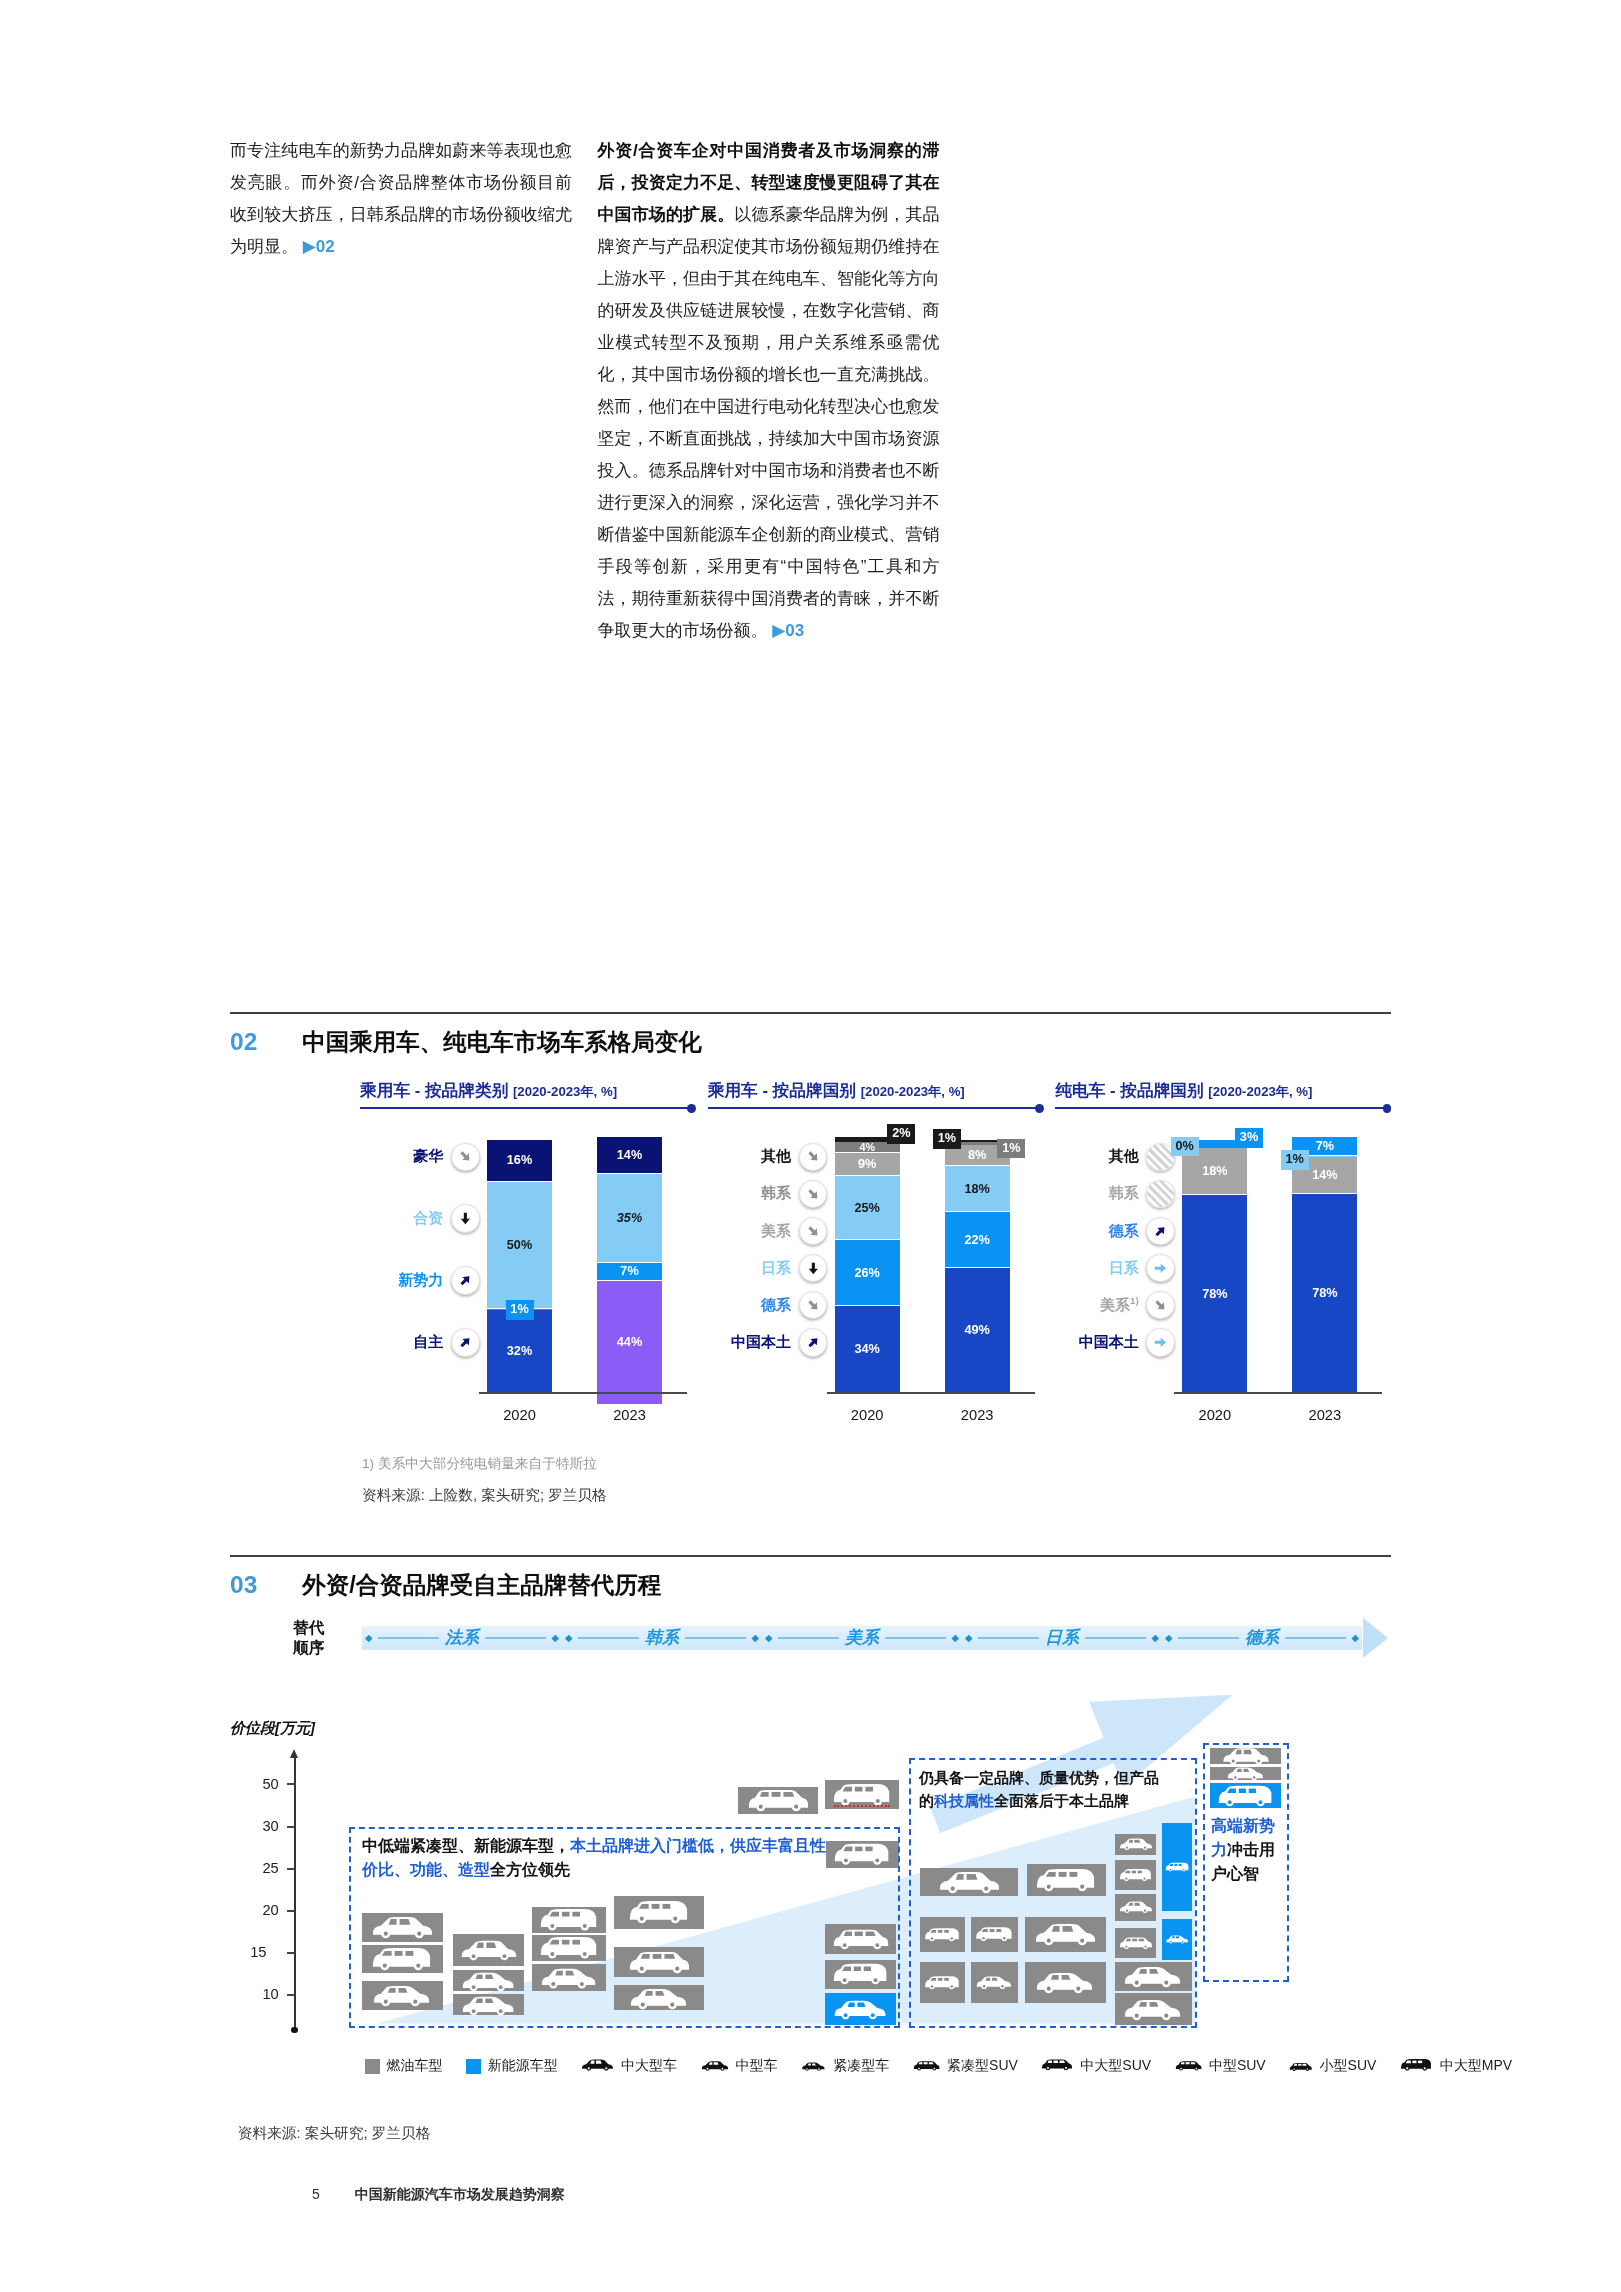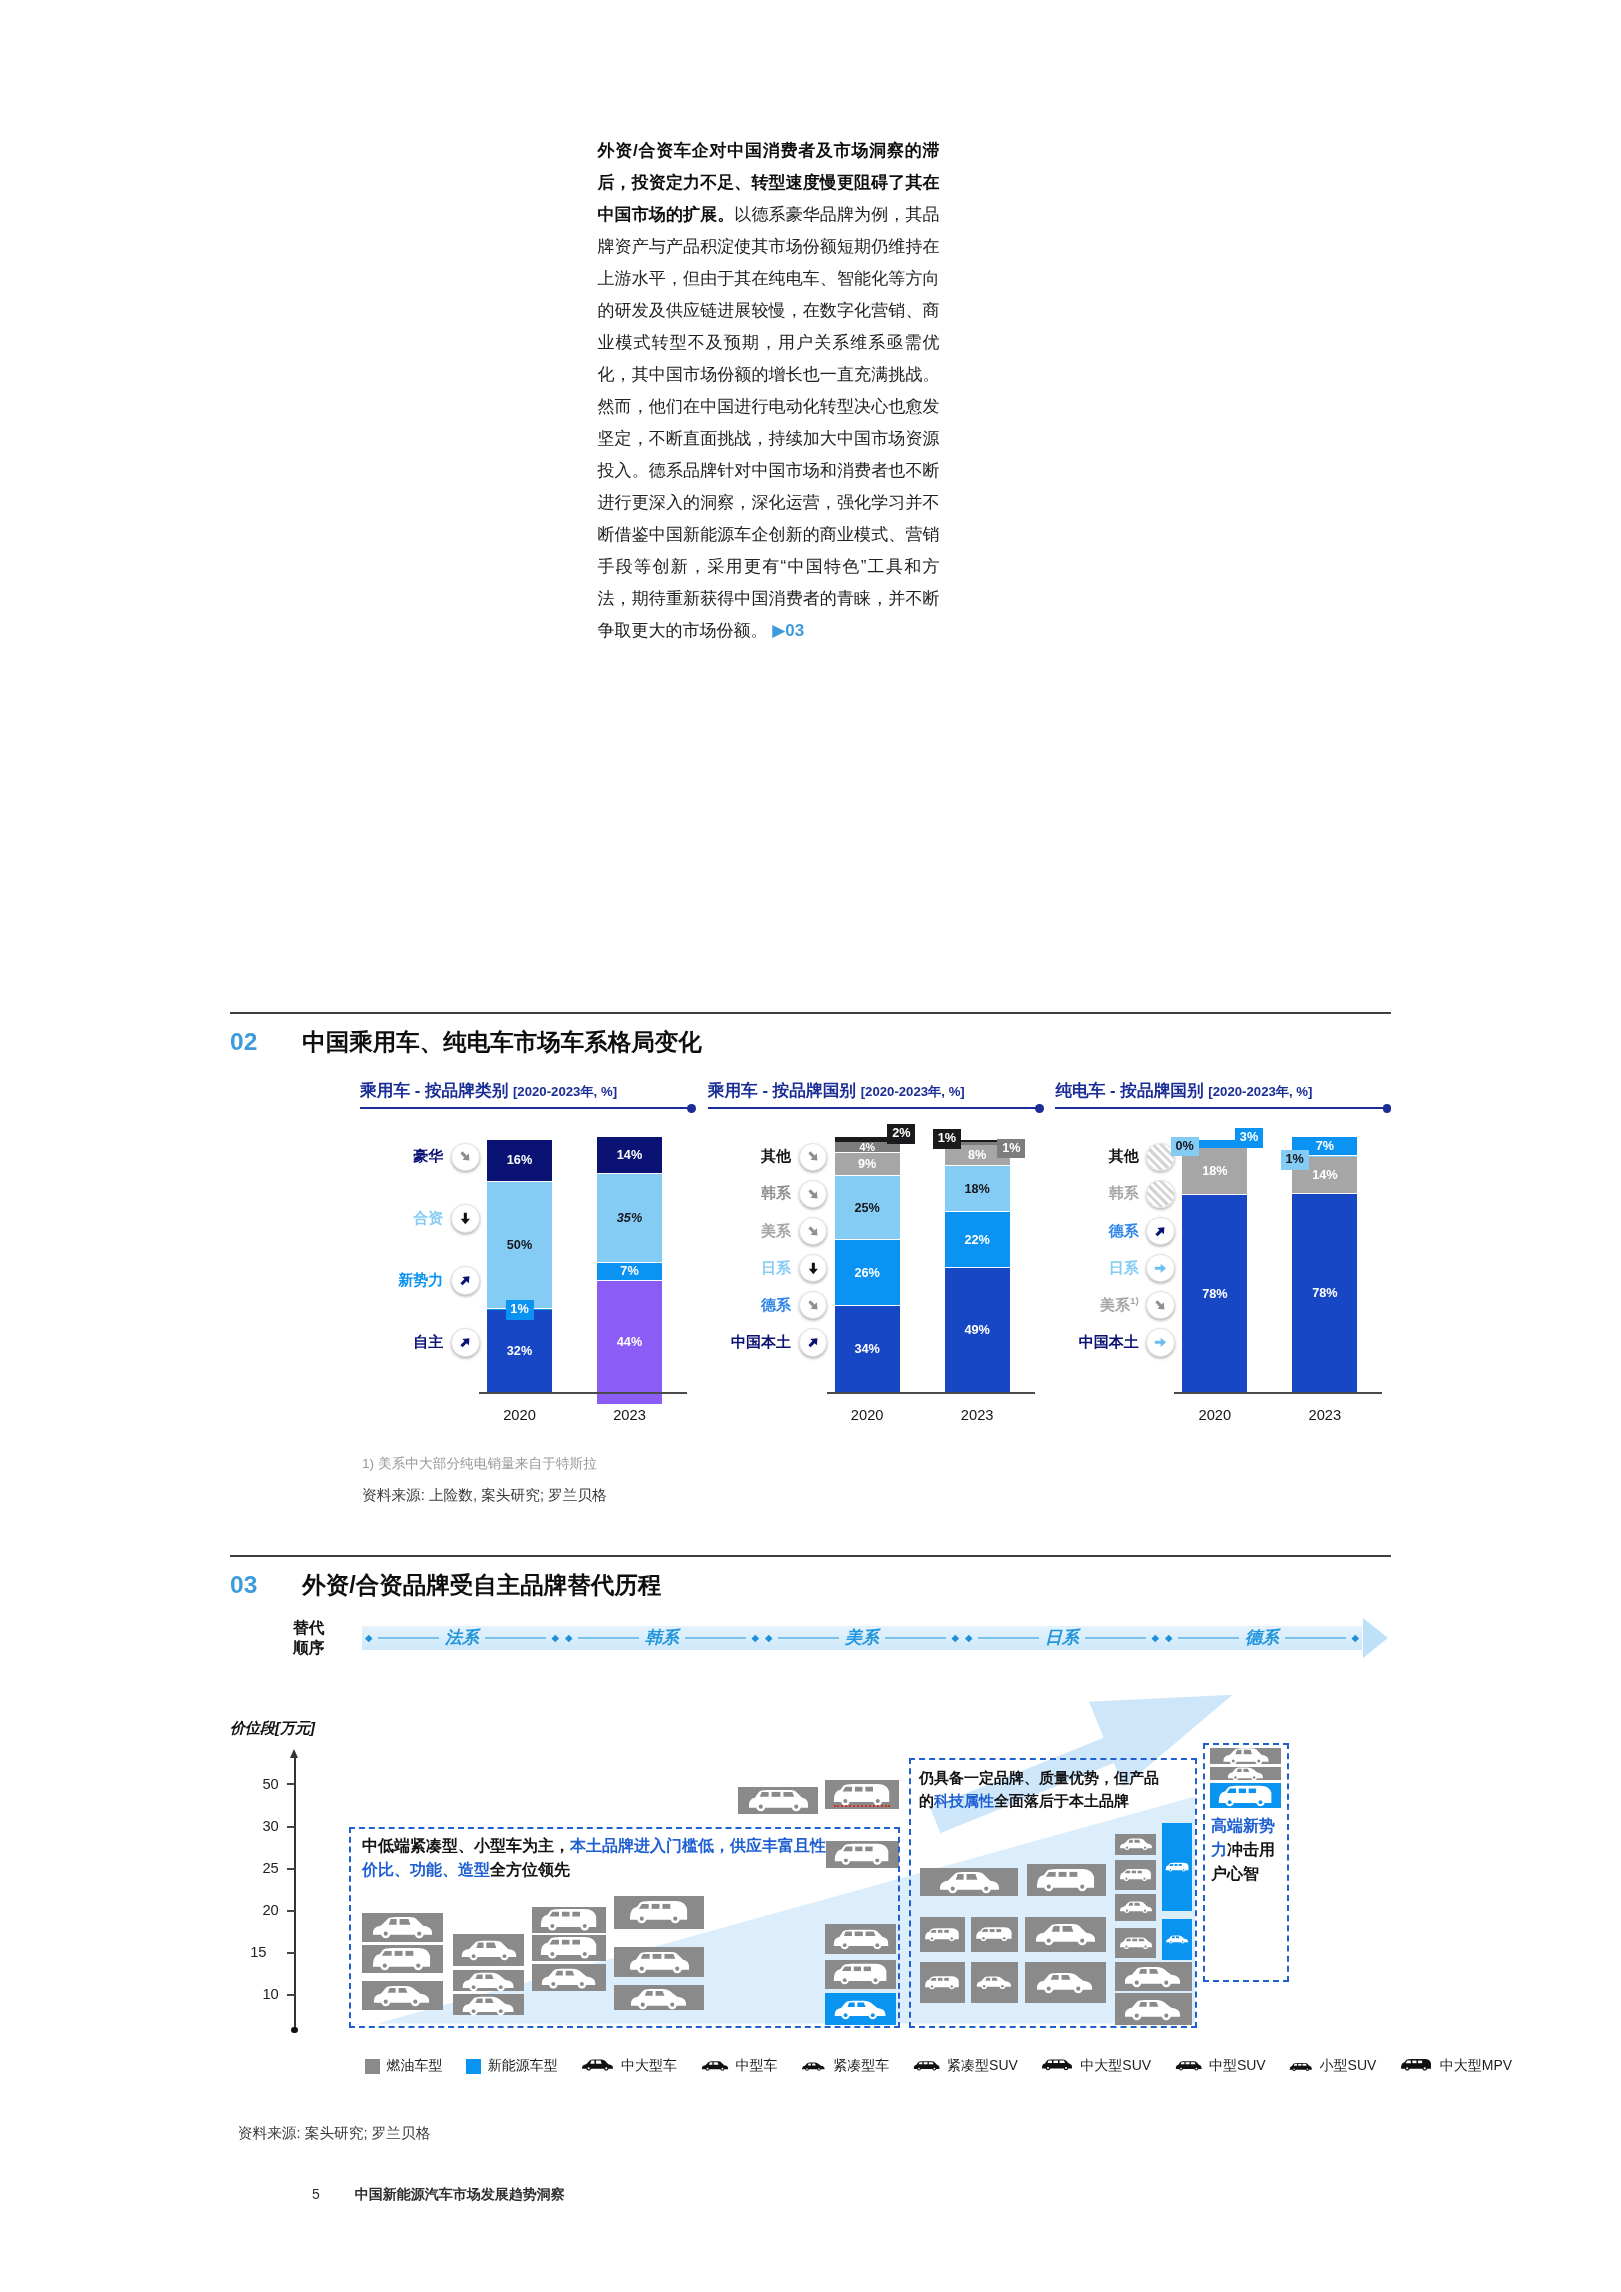--- a/index.html
+++ b/index.html
@@ -76,20 +76,21 @@
   #pagefoot{position:absolute;top:2186px;left:312px;display:flex;gap:35px;font-size:14px;color:#2e2e30;align-items:baseline}
   #pagefoot .ft{font-weight:bold}
 </style>
 </head>
 <body>
 
 <div id="page">
 
   <section id="intro">
     <div class="col" id="col-0">
+        <p class="para"><span>而专注纯电车的新势力品牌如蔚来等表现也愈发亮眼。而外资/合资品牌整体市场份额目前收到较大挤压，日韩系品牌的市场份额收缩尤为明显。</span><span class="seg-ref"> ▶02</span></p>
       </div>
     <div class="col" id="col-1">
         <p class="para"><span class="seg-b">外资/合资车企对中国消费者及市场洞察的滞后，投资定力不足、转型速度慢更阻碍了其在中国市场的扩展。</span><span>以德系豪华品牌为例，其品牌资产与产品积淀使其市场份额短期仍维持在上游水平，但由于其在纯电车、智能化等方向的研发及供应链进展较慢，在数字化营销、商业模式转型不及预期，用户关系维系亟需优化，其中国市场份额的增长也一直充满挑战。然而，他们在中国进行电动化转型决心也愈发坚定，不断直面挑战，持续加大中国市场资源投入。德系品牌针对中国市场和消费者也不断进行更深入的洞察，深化运营，强化学习并不断借鉴中国新能源车企创新的商业模式、营销手段等创新，采用更有“中国特色”工具和方法，期待重新获得中国消费者的青睐，并不断争取更大的市场份额。</span><span class="seg-ref"> ▶03</span></p>
       </div>
   </section>
 
   <section id="fig02">
     <div class="rule"></div>
     <div class="fig-head">
       <span class="fig-num">02</span>
@@ -402,21 +403,21 @@
         <div class="tickdash" style="top: 166px;"></div>
         <div class="tick" style="top: 200px;">25</div>
         <div class="tickdash" style="top: 208px;"></div>
         <div class="tick" style="top: 242px;">20</div>
         <div class="tickdash" style="top: 250px;"></div>
         <div class="tick" style="top: 284px; text-align: center;">15</div>
         <div class="tickdash" style="top: 292px;"></div>
         <div class="tick" style="top: 326px;">10</div>
         <div class="tickdash" style="top: 334px;"></div>
         <div class="dbox" style="left: 119px; top: 167px; width: 551px; height: 201px;"></div>
-        <div class="btext" style="left: 132px; top: 174px; width: 474px; font-size: 16px; line-height: 24px;"><span class="bt-black">中低端紧凑型、小型车为主，</span><span class="bt-blue">本土品牌进入门槛低，供应丰富且性价比、功能、造型</span><span class="bt-black">全方位领先</span></div>
+        <div class="btext" style="left: 132px; top: 174px; width: 474px; font-size: 16px; line-height: 24px;"><span class="bt-black">中低端紧凑型、新能源车型，</span><span class="bt-blue">本土品牌进入门槛低，供应丰富且性价比、功能、造型</span><span class="bt-black">全方位领先</span></div>
         <div class="dbox" style="left: 679px; top: 98px; width: 288px; height: 270px;"></div>
         <div class="btext" style="left: 689px; top: 106px; width: 253px; font-size: 15px; line-height: 23px;"><span class="bt-black">仍具备一定品牌、质量优势，但产品的</span><span class="bt-blue">科技属性</span><span class="bt-black">全面落后于本土品牌</span></div>
         <div class="dbox" style="left: 973px; top: 83px; width: 86px; height: 239px;"></div>
         <div class="btext" style="left: 981px; top: 154px; width: 71px; font-size: 16px; line-height: 24px;"><span class="bt-blue">高端新势力</span><span class="bt-black">冲击用户心智</span></div>
         <div class="tile" style="left: 508px; top: 127px; width: 80px; height: 27.4px;">
           <span>
             <svg width="63" viewBox="0 0 64 26">
               <path d="M2 19 Q2 12 8 11 L12 5 Q14 3 20 3 L44 3 Q49 3 51 6 L56 11 Q62 12 62 18 L62 21 L2 21 Z" fill="#ffffff"></path>
               <path d="M15 5 L22 5 L22 10 L13 10 Z" fill="#8a8a8a"></path>
               <path d="M25 5 L34 5 L34 10 L25 10 Z" fill="#8a8a8a"></path>

